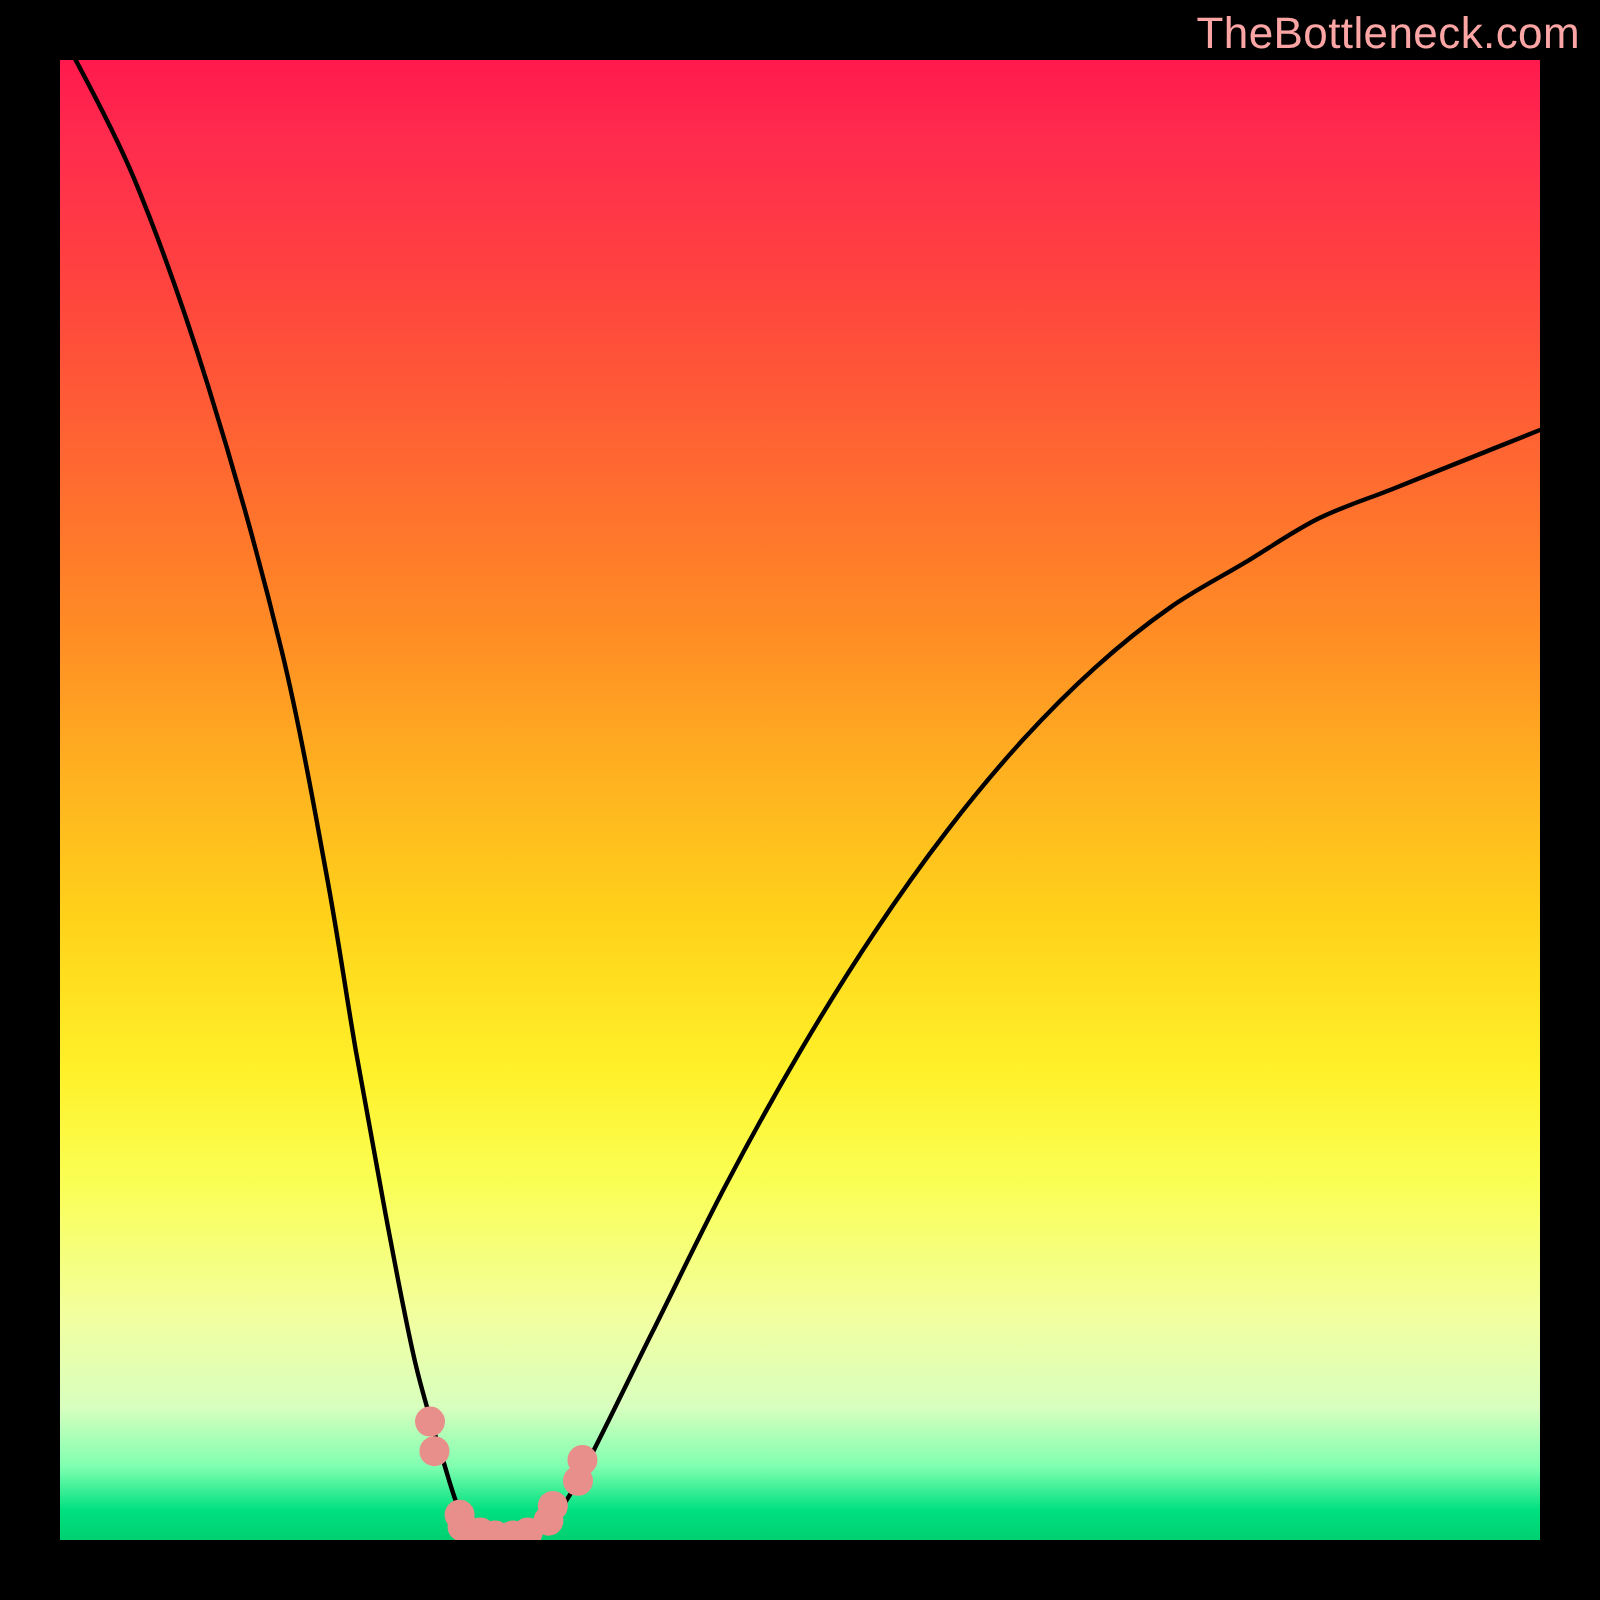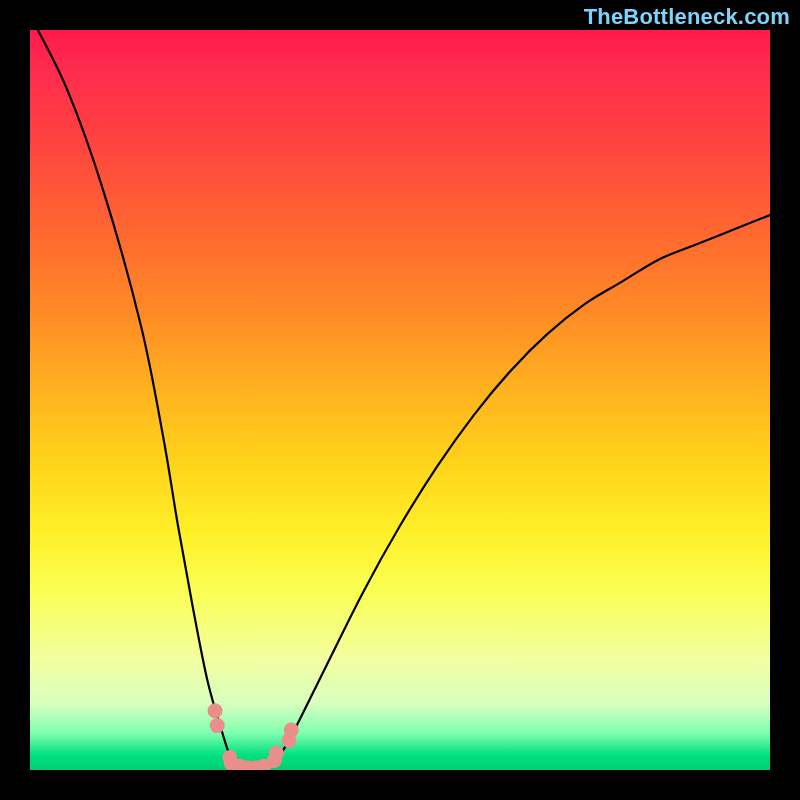--- a/index.html
+++ b/index.html
@@ -8,23 +8,23 @@
     height: 800px;
     background: #000;
     position: relative;
     overflow: hidden;
     font-family: Arial, Helvetica, sans-serif;
   }
   .watermark {
     position: absolute;
     top: 4px;
     right: 10px;
-    color: #7dd3fc;
+    color: #fca5a5;
     font-size: 22px;
-    font-weight: 700;
+    font-weight: 400;
     z-index: 10;
     letter-spacing: 0.2px;
   }
   .plot-area {
     position: absolute;
     left: 30px;
     top: 30px;
     width: 740px;
     height: 740px;
     overflow: hidden;

